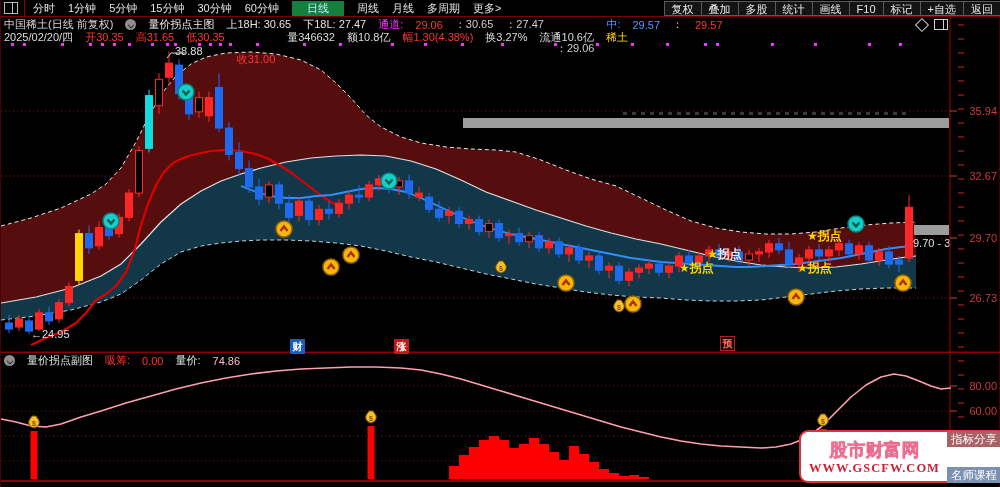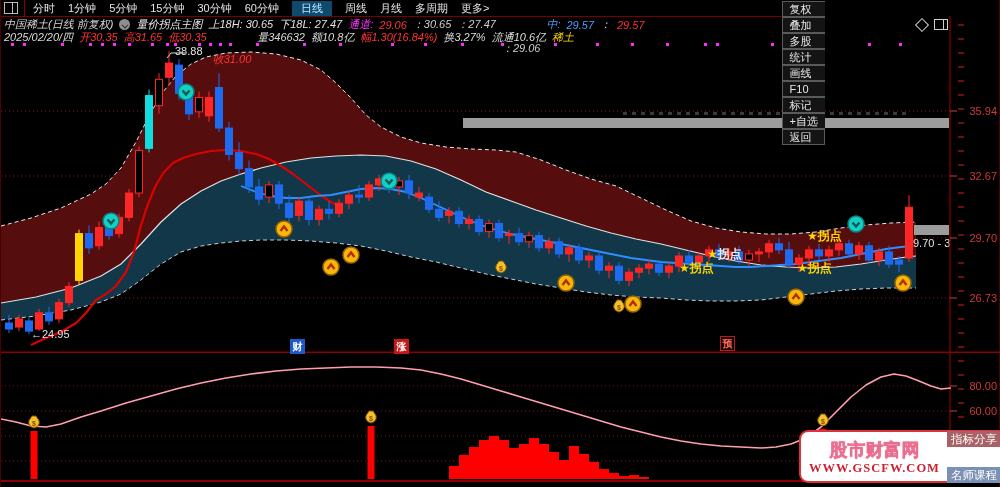--- a/index.html
+++ b/index.html
@@ -1,32 +1,32 @@
 <!DOCTYPE html>
 <html><head>
 <meta charset="utf-8">
 <style>
   html,body{margin:0;padding:0;background:#000;}
   #app{position:relative;width:1000px;height:487px;background:#000;overflow:hidden;
        font-family:"Liberation Sans","DejaVu Sans",sans-serif;border-left:1px solid #4a0000;}
   
-  #menubar{position:absolute;left:0;top:0;width:824px;height:16px;background:#000;
+  #menubar{position:absolute;left:0;top:0;width:1000px;height:16px;background:#000;
            border-bottom:1px solid #7a0000;display:flex;align-items:center;z-index:5;}
   .layout-ico{width:12px;height:10px;border:1px solid #bbb;margin:0 6px 0 3px;position:relative;flex:none;}
   .layout-ico:before{content:"";position:absolute;left:7px;top:0;bottom:0;width:1px;background:#bbb;}
   #menu-left{display:flex;align-items:center;gap:13px;border-left:1px solid #8a0000;padding-left:8px;height:16px;}
   .mitem{color:#e4e4e4;font-size:11px;line-height:15px;white-space:nowrap;cursor:default;}
-  .mitem.active{color:#bfe6ff;background:#0c4a6e;padding:0 9px;}
-  #menu-right{margin-left:auto;display:flex;height:15px;flex-direction:column;}
+  .mitem.active{color:#bfe6ff;background:#15803d;padding:0 15px;}
+  #menu-right{margin-left:auto;display:flex;height:15px;}
   .mbtn{color:#e8e8e8;font-size:11px;line-height:14px;padding:0 7px;border:1px solid #5a5a5a;
         border-right:none;background:#141414;white-space:nowrap;}
   .mbtn:last-child{border-right:1px solid #5a5a5a;}
   
-  .hdr-row{position:absolute;left:3px;display:flex;align-items:center;gap:6px;height:13px;
-           font-size:11px;white-space:nowrap;z-index:4;font-style:italic;}
+  .hdr-row{position:absolute;left:3px;display:flex;align-items:center;gap:12px;height:13px;
+           font-size:11px;white-space:nowrap;z-index:4;}
   .tok{letter-spacing:0;}
   .circle-ico{width:11px;height:11px;border-radius:50%;background:#8f8f8f;position:relative;flex:none;}
   .circle-ico:before{content:"";position:absolute;left:2.5px;top:3px;width:5px;height:5px;
         border-right:1.6px solid #222;border-bottom:1.6px solid #222;transform:rotate(45deg) scale(.8);}
   #hdr-icons{position:absolute;top:19px;left:916px;display:flex;gap:7px;align-items:center;z-index:5;}
   .diamond-ico{width:8px;height:8px;border:1px solid #cfcfcf;transform:rotate(45deg);}
   .win-ico{width:12px;height:9px;border:1px solid #cfcfcf;position:relative;}
   .win-ico:before{content:"";position:absolute;right:3px;top:0;bottom:0;width:1px;background:#cfcfcf;}
   
   #chart-svg{position:absolute;left:0;top:0;z-index:1;}
@@ -687,30 +687,38 @@
       <span class="tok" style="color: rgb(255, 52, 52);">29.57</span>
     </div>
   <div class="hdr-row" style="top:31px;" id="hdr-row3">
       <span class="tok" style="color: rgb(220, 220, 220);">2025/02/20/四</span>
       <span class="tok" style="color: rgb(255, 52, 52);">开30.35</span>
       <span class="tok" style="color: rgb(255, 52, 52); text-align: right;">高31.65</span>
       <span class="tok" style="color: rgb(255, 52, 52);">低30.35</span>
       <span class="tok" style="color: rgb(255, 52, 52); margin-top: 44px;">收31.00</span>
       <span class="tok" style="color: rgb(220, 220, 220);">量346632</span>
       <span class="tok" style="color: rgb(220, 220, 220);">额10.8亿</span>
-      <span class="tok" style="color: rgb(255, 52, 52);">幅1.30(16.84%)</span>
+      <span class="tok" style="color: rgb(255, 52, 52);">幅1.30(4.38%)</span>
       <span class="tok" style="color: rgb(220, 220, 220);">换3.27%</span>
       <span class="tok" style="color: rgb(220, 220, 220);">流通10.6亿</span>
       <span class="tok" style="color: rgb(255, 215, 0);">稀土</span>
     </div>
   <div id="hdr-icons">
     <span class="diamond-ico"></span>
     <span class="win-ico"></span>
   </div>
 
+  <div class="hdr-row" style="top:354px;" id="sub-hdr">
+      <span class="circle-ico"></span>
+      <span class="tok" style="color: rgb(228, 228, 228);">量价拐点副图</span>
+      <span class="tok" style="color: rgb(255, 52, 52);">吸筹:</span>
+      <span class="tok" style="color: rgb(255, 52, 52);">0.00</span>
+      <span class="tok" style="color: rgb(228, 228, 228);">量价:</span>
+      <span class="tok" style="color: rgb(255, 185, 203);">74.86</span>
+    </div>
 
   <div id="tags-layer">
       <div class="tag" style="left: 289px; top: 339px; background: rgb(29, 90, 200); color: rgb(255, 255, 255); border: 1px solid rgb(29, 90, 200);">财</div>
       <div class="tag" style="left: 393px; top: 339px; background: rgb(200, 22, 22); color: rgb(255, 255, 255); border: 1px solid rgb(200, 22, 22);">涨</div>
       <div class="tag" style="left: 719px; top: 336px; background: rgb(20, 0, 0); color: rgb(255, 106, 90); border: 1px solid rgb(176, 32, 32);">预</div>
     </div>
 
   <div id="watermark">
     <div id="wm-left">
       <div id="wm-title">股市财富网</div>

